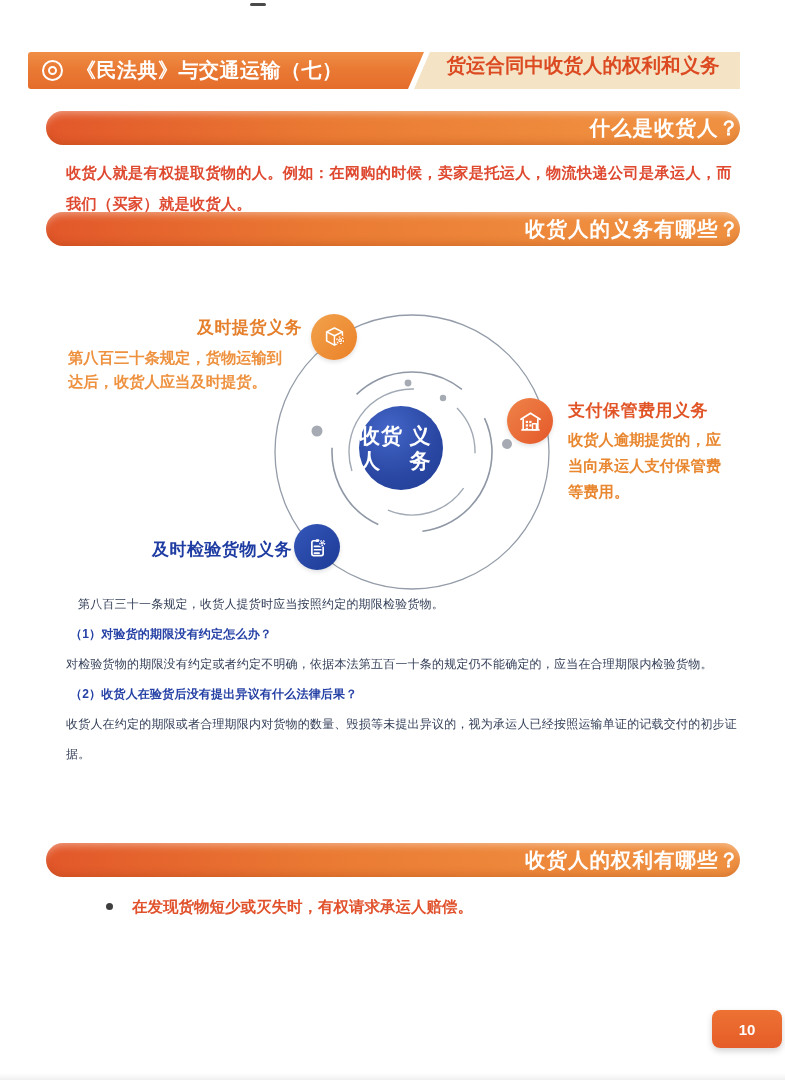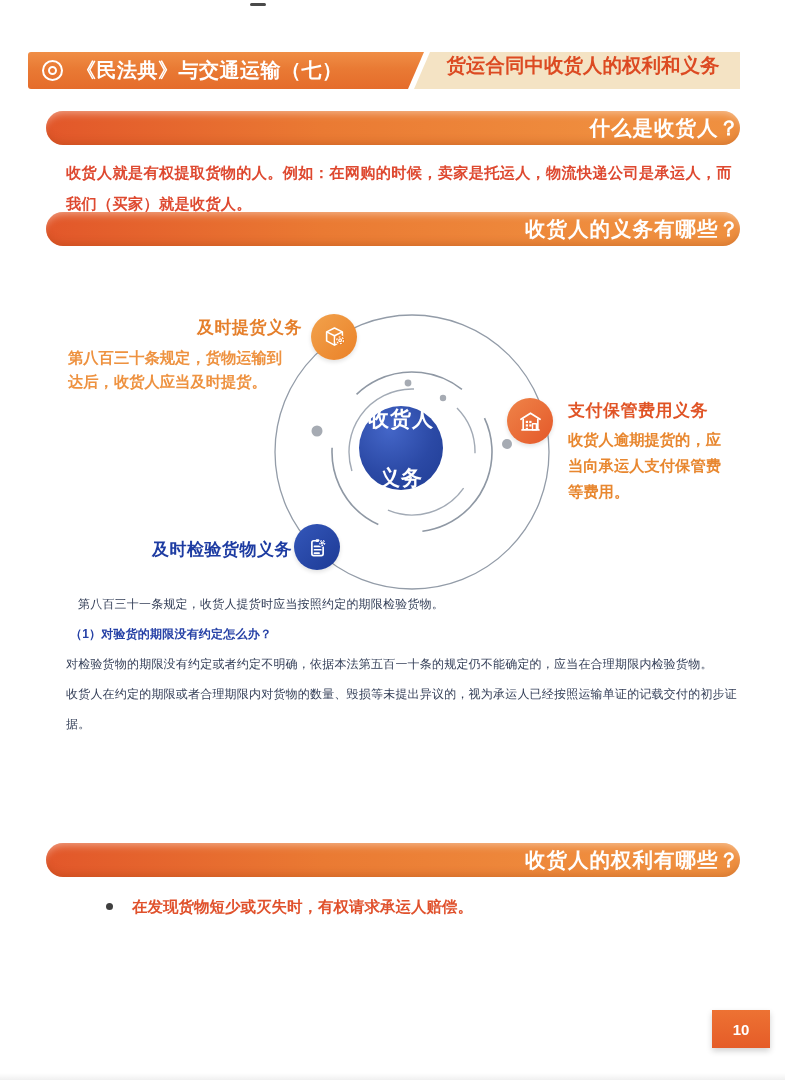--- a/index.html
+++ b/index.html
@@ -43,21 +43,21 @@
   .banner3{top:843px;}
 
   
   .intro{position:absolute;left:66px;top:157px;width:680px;
     color:#de4930;font-size:15.2px;font-weight:bold;line-height:31px;letter-spacing:0.3px;}
 
   
   .orbits{position:absolute;left:263px;top:303px;}
   .center-circle{position:absolute;left:359px;top:406px;width:84px;height:84px;border-radius:50%;
     background:radial-gradient(circle at 36% 28%, #4466c8 0%, #2b49a5 55%, #1f3c93 100%);
-    display:flex;flex-direction:column;align-items:center;justify-content:space-between;
+    display:flex;flex-direction:row;align-items:center;justify-content:flex-start;
     color:#ffffff;font-size:21px;font-weight:bold;line-height:25px;letter-spacing:1px;}
   .node{position:absolute;width:46px;height:46px;border-radius:50%;
     display:flex;align-items:center;justify-content:center;
     box-shadow:0 2px 4px rgba(0,0,0,0.12);}
   .node-package{left:311px;top:314px;background:linear-gradient(135deg,#f2a24c 0%,#ea8128 100%);}
   .node-warehouse{left:507px;top:398px;background:linear-gradient(135deg,#ef8449 0%,#e45829 100%);}
   .node-clipboard{left:294px;top:524px;background:linear-gradient(135deg,#3457ba 0%,#1d3a95 100%);}
 
   .lbl-pickup{position:absolute;left:150px;top:316px;width:152px;text-align:right;
     color:#e57f2b;font-size:17px;font-weight:bold;letter-spacing:0.5px;}
@@ -78,25 +78,25 @@
   .lawtext .q{color:#2641a6;font-weight:bold;text-indent:4px;}
 
   
   .rights{position:absolute;left:104px;top:896px;width:600px;}
   .rights .item{position:relative;padding-left:28px;margin-bottom:20px;
     color:#e0512c;font-size:15.5px;font-weight:bold;line-height:22px;}
   .rights .item .dot{position:absolute;left:2px;top:7px;width:7px;height:7px;border-radius:50%;
     background:#3f3f3f;}
 
   
-  .pagenum{position:absolute;left:712px;top:1010px;width:58px;height:38px;
+  .pagenum{position:absolute;left:712px;top:1010px;width:70px;height:38px;
     background:linear-gradient(180deg,#ed7233 0%,#e55c28 100%);
     box-shadow:0 3px 6px rgba(0,0,0,0.18);
     display:flex;align-items:center;justify-content:center;
-    color:#ffffff;font-size:15px;font-weight:bold;}
+    color:#ffffff;font-size:15px;font-weight:bold;border-radius:8px;}
 </style>
 </head>
 <body>
 
 <div class="page">
 
   <div class="scan-dash"></div>
 
   <div class="header">
     <div class="header-orange"></div>
@@ -174,20 +174,21 @@
       <circle cx="16.3" cy="8" r="2.2" fill="none" stroke="#ffffff" stroke-width="1" stroke-dasharray="1.5 1.2"></circle>
       <circle cx="16.3" cy="8" r="0.9" fill="none" stroke="#ffffff" stroke-width="1"></circle>
     </svg>
   </div>
   <div class="lbl-inspect">及时检验货物义务</div>
 
   <div class="lawtext">
     <p class="indent">第八百三十一条规定，收货人提货时应当按照约定的期限检验货物。</p>
     <p class="q">（1）对验货的期限没有约定怎么办？</p>
     <p>对检验货物的期限没有约定或者约定不明确，依据本法第五百一十条的规定仍不能确定的，应当在合理期限内检验货物。</p>
+    <p class="q">（2）收货人在验货后没有提出异议有什么法律后果？</p>
     <p>收货人在约定的期限或者合理期限内对货物的数量、毁损等未提出异议的，视为承运人已经按照运输单证的记载交付的初步证据。</p>
   </div>
 
   <div class="banner banner3">收货人的权利有哪些？</div>
   <div class="rights">
     <div class="item">
       <span class="dot"></span>
       <span>在发现货物短少或灭失时，有权请求承运人赔偿。</span>
     </div>
   </div>

